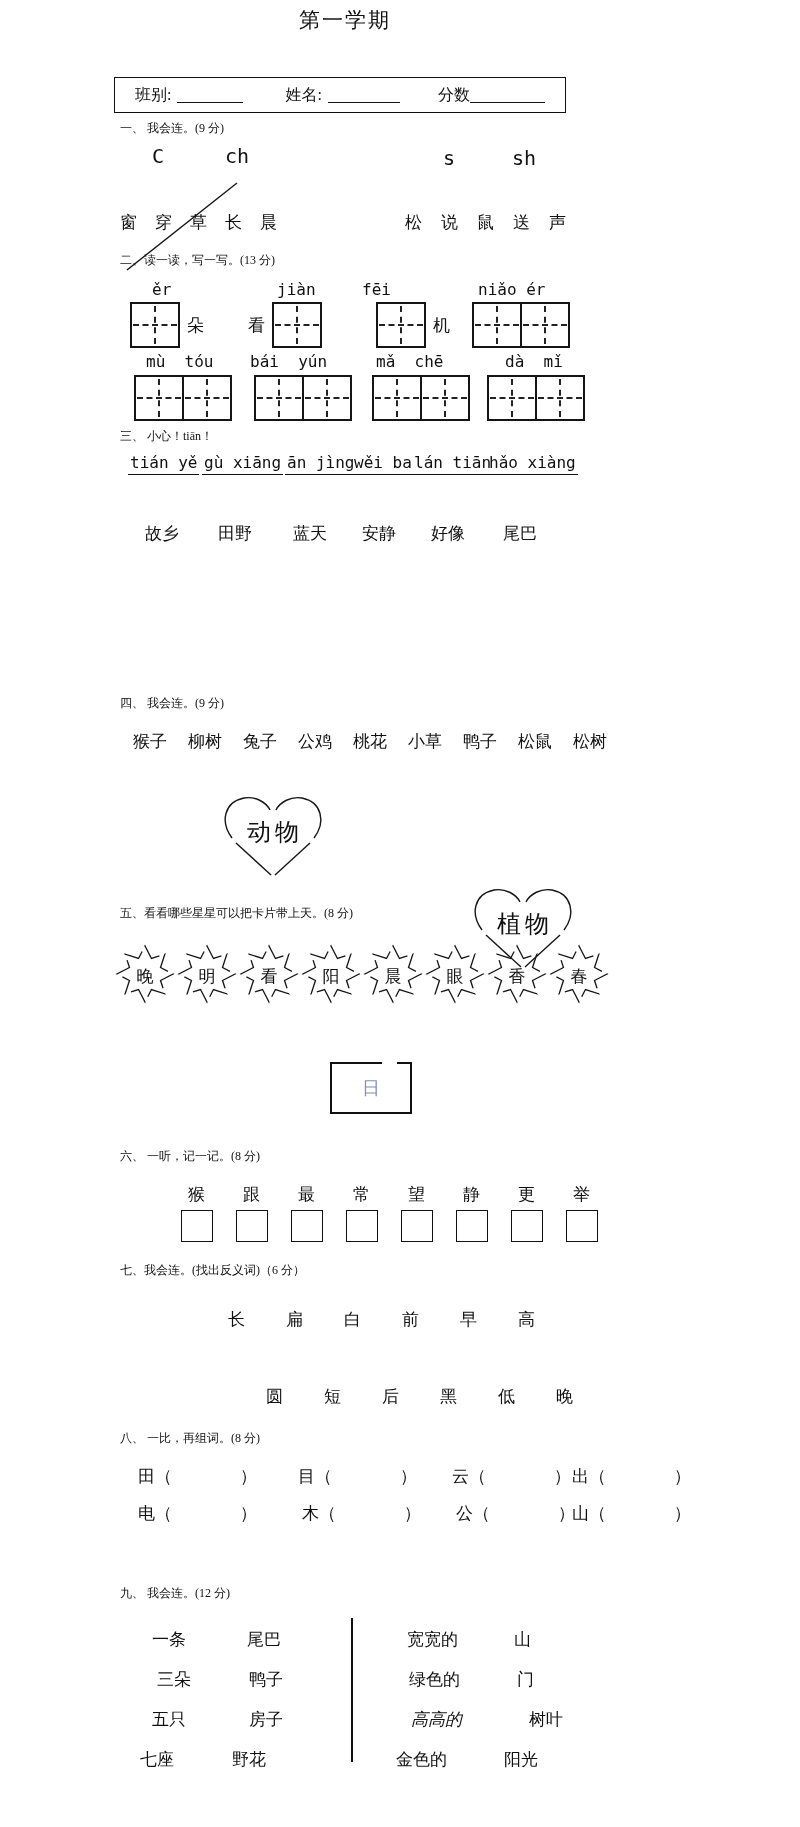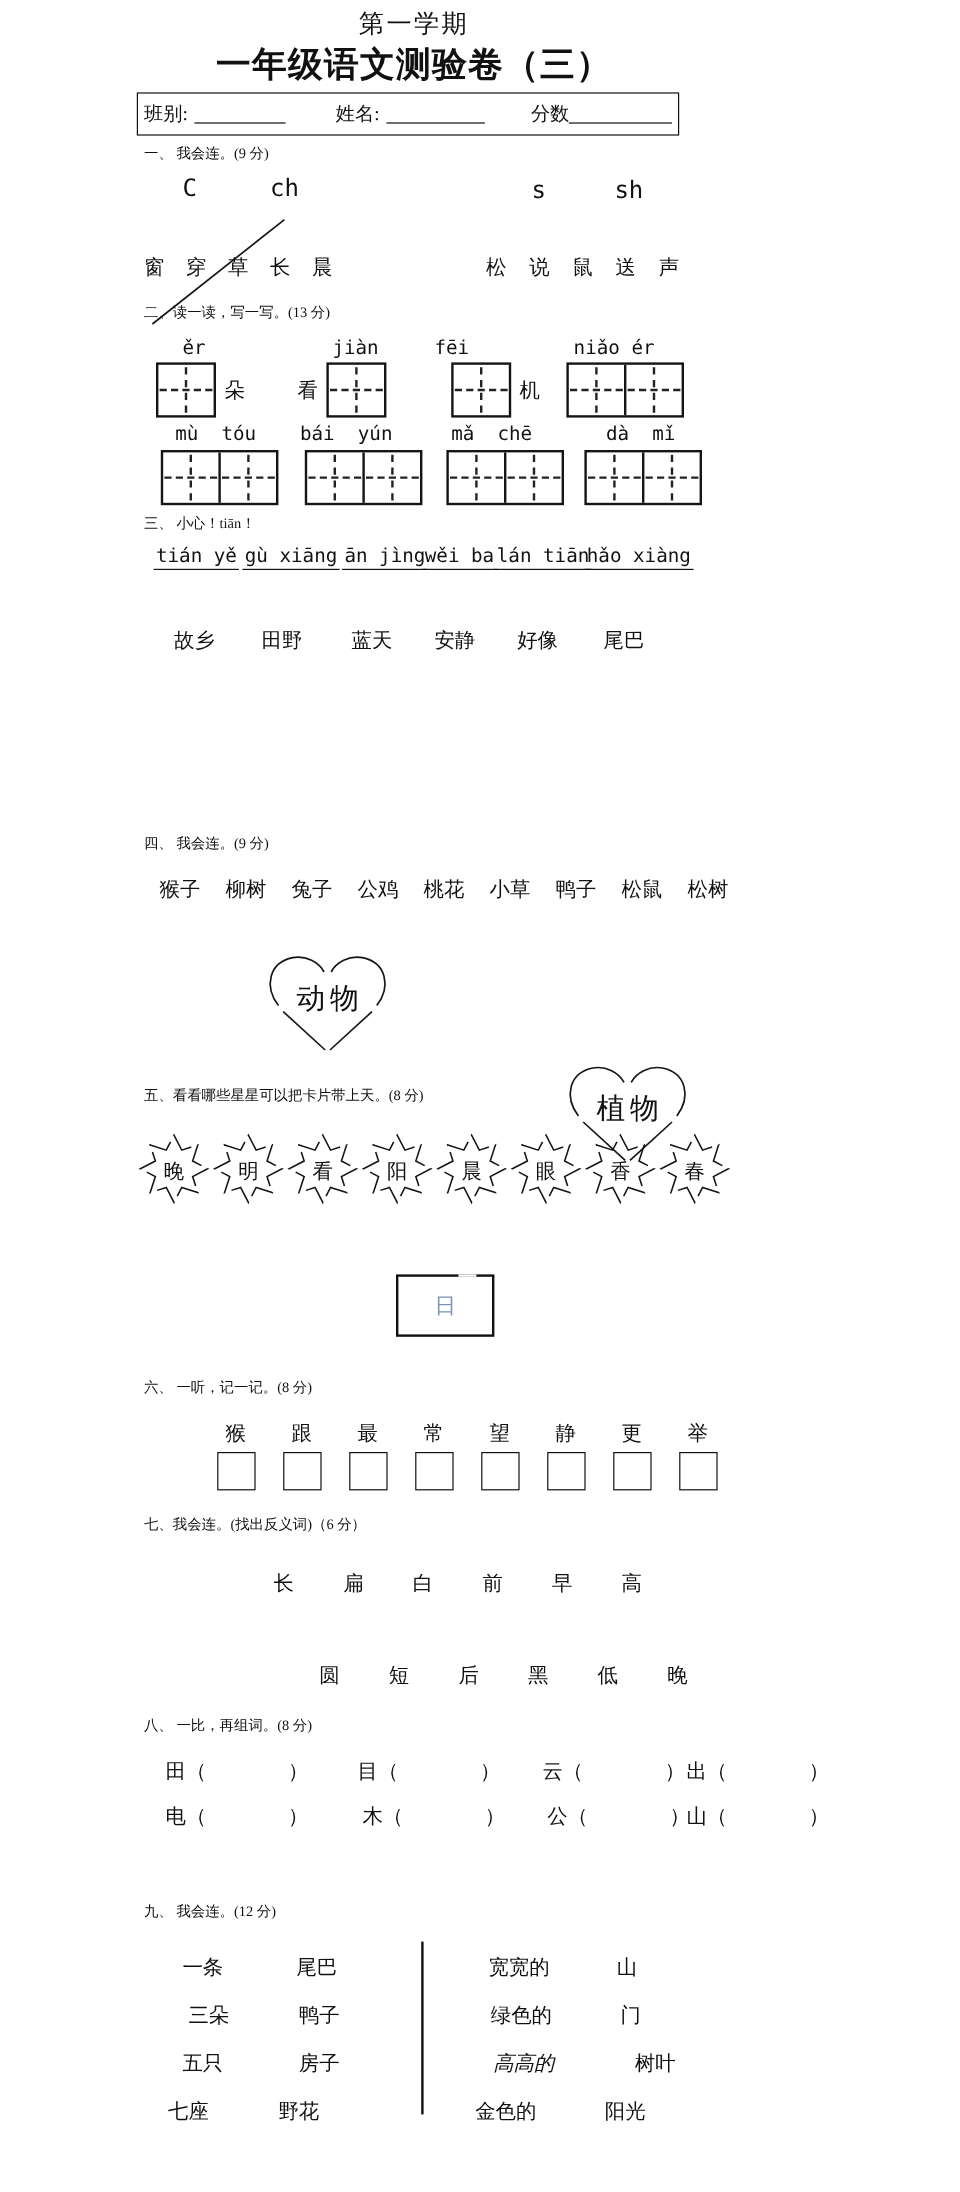--- a/index.html
+++ b/index.html
@@ -9,21 +9,21 @@
   .zh{font-size:17px;white-space:pre;}
   .title1{font-size:21px;letter-spacing:2px;}
   .title2{font-size:29px;font-weight:bold;letter-spacing:1px;}
   .heading{font-size:12px;white-space:pre;}
   .mono{font-family:"DejaVu Sans Mono",monospace;white-space:pre;}
   .initial{font-size:20px;}
   .pinyin{font-size:16px;}
   .pinyin-u{font-size:16px;border-bottom:1.5px solid #111;padding:0 2px 2px 2px;}
   .hline{display:inline-block;border-bottom:1.5px solid #111;height:15px;vertical-align:baseline;}
   .hdr-box{left:114px;top:77px;width:452px;height:36px;border:1.5px solid #111;
-           display:flex;align-items:center;padding:0 5px;box-sizing:border-box;}
+           display:flex;align-items:center;padding:0 20px;box-sizing:border-box;}
   .hdr-box .zh{font-size:16px;}
   .row{display:flex;align-items:center;}
   .tzg{display:flex;border:2px solid #151515;background:#fff;}
   .tzg-cell{width:46px;height:42px;position:relative;}
   .tzg-cell + .tzg-cell{border-left:2px solid #151515;}
   .tzg-cell::before{content:"";position:absolute;left:1px;right:1px;top:50%;margin-top:-1px;border-top:2px dashed #222;}
   .tzg-cell::after{content:"";position:absolute;top:2px;bottom:2px;left:50%;margin-left:-1px;border-left:2px dashed #222;}
   .grid-group{display:flex;align-items:center;gap:7px;}
   .starwrap{position:relative;width:58px;height:70px;}
   .starwrap svg{position:absolute;left:0;top:0;}
@@ -37,21 +37,20 @@
   .vdivider{border-left:2px solid #111;width:0;}
   svg.lineart{overflow:visible;}
   svg.lineart path, svg.lineart line, svg.lineart polygon{fill:none;stroke:#161616;stroke-width:1.4;}
 </style>
 </head>
 <body>
 
 <div class="page">
 
   <div class="abs title1" style="left:0;top:6px;width:690px;text-align:center;">第一学期</div>
-  <div class="abs title2" style="left:0;top:34px;width:690px;text-align:center;">一年级语文测验卷（三）</div>
 
   <div class="abs hdr-box">
     <span class="zh">班别:</span>
     <span class="hline" style="width:88px;margin-left:6px;"></span>
     <span class="zh" style="margin-left:42px;">姓名:</span>
     <span class="hline" style="width:96px;margin-left:6px;"></span>
     <span class="zh" style="margin-left:38px;">分数</span>
     <span class="hline" style="width:100px;"></span>
   </div>
 

